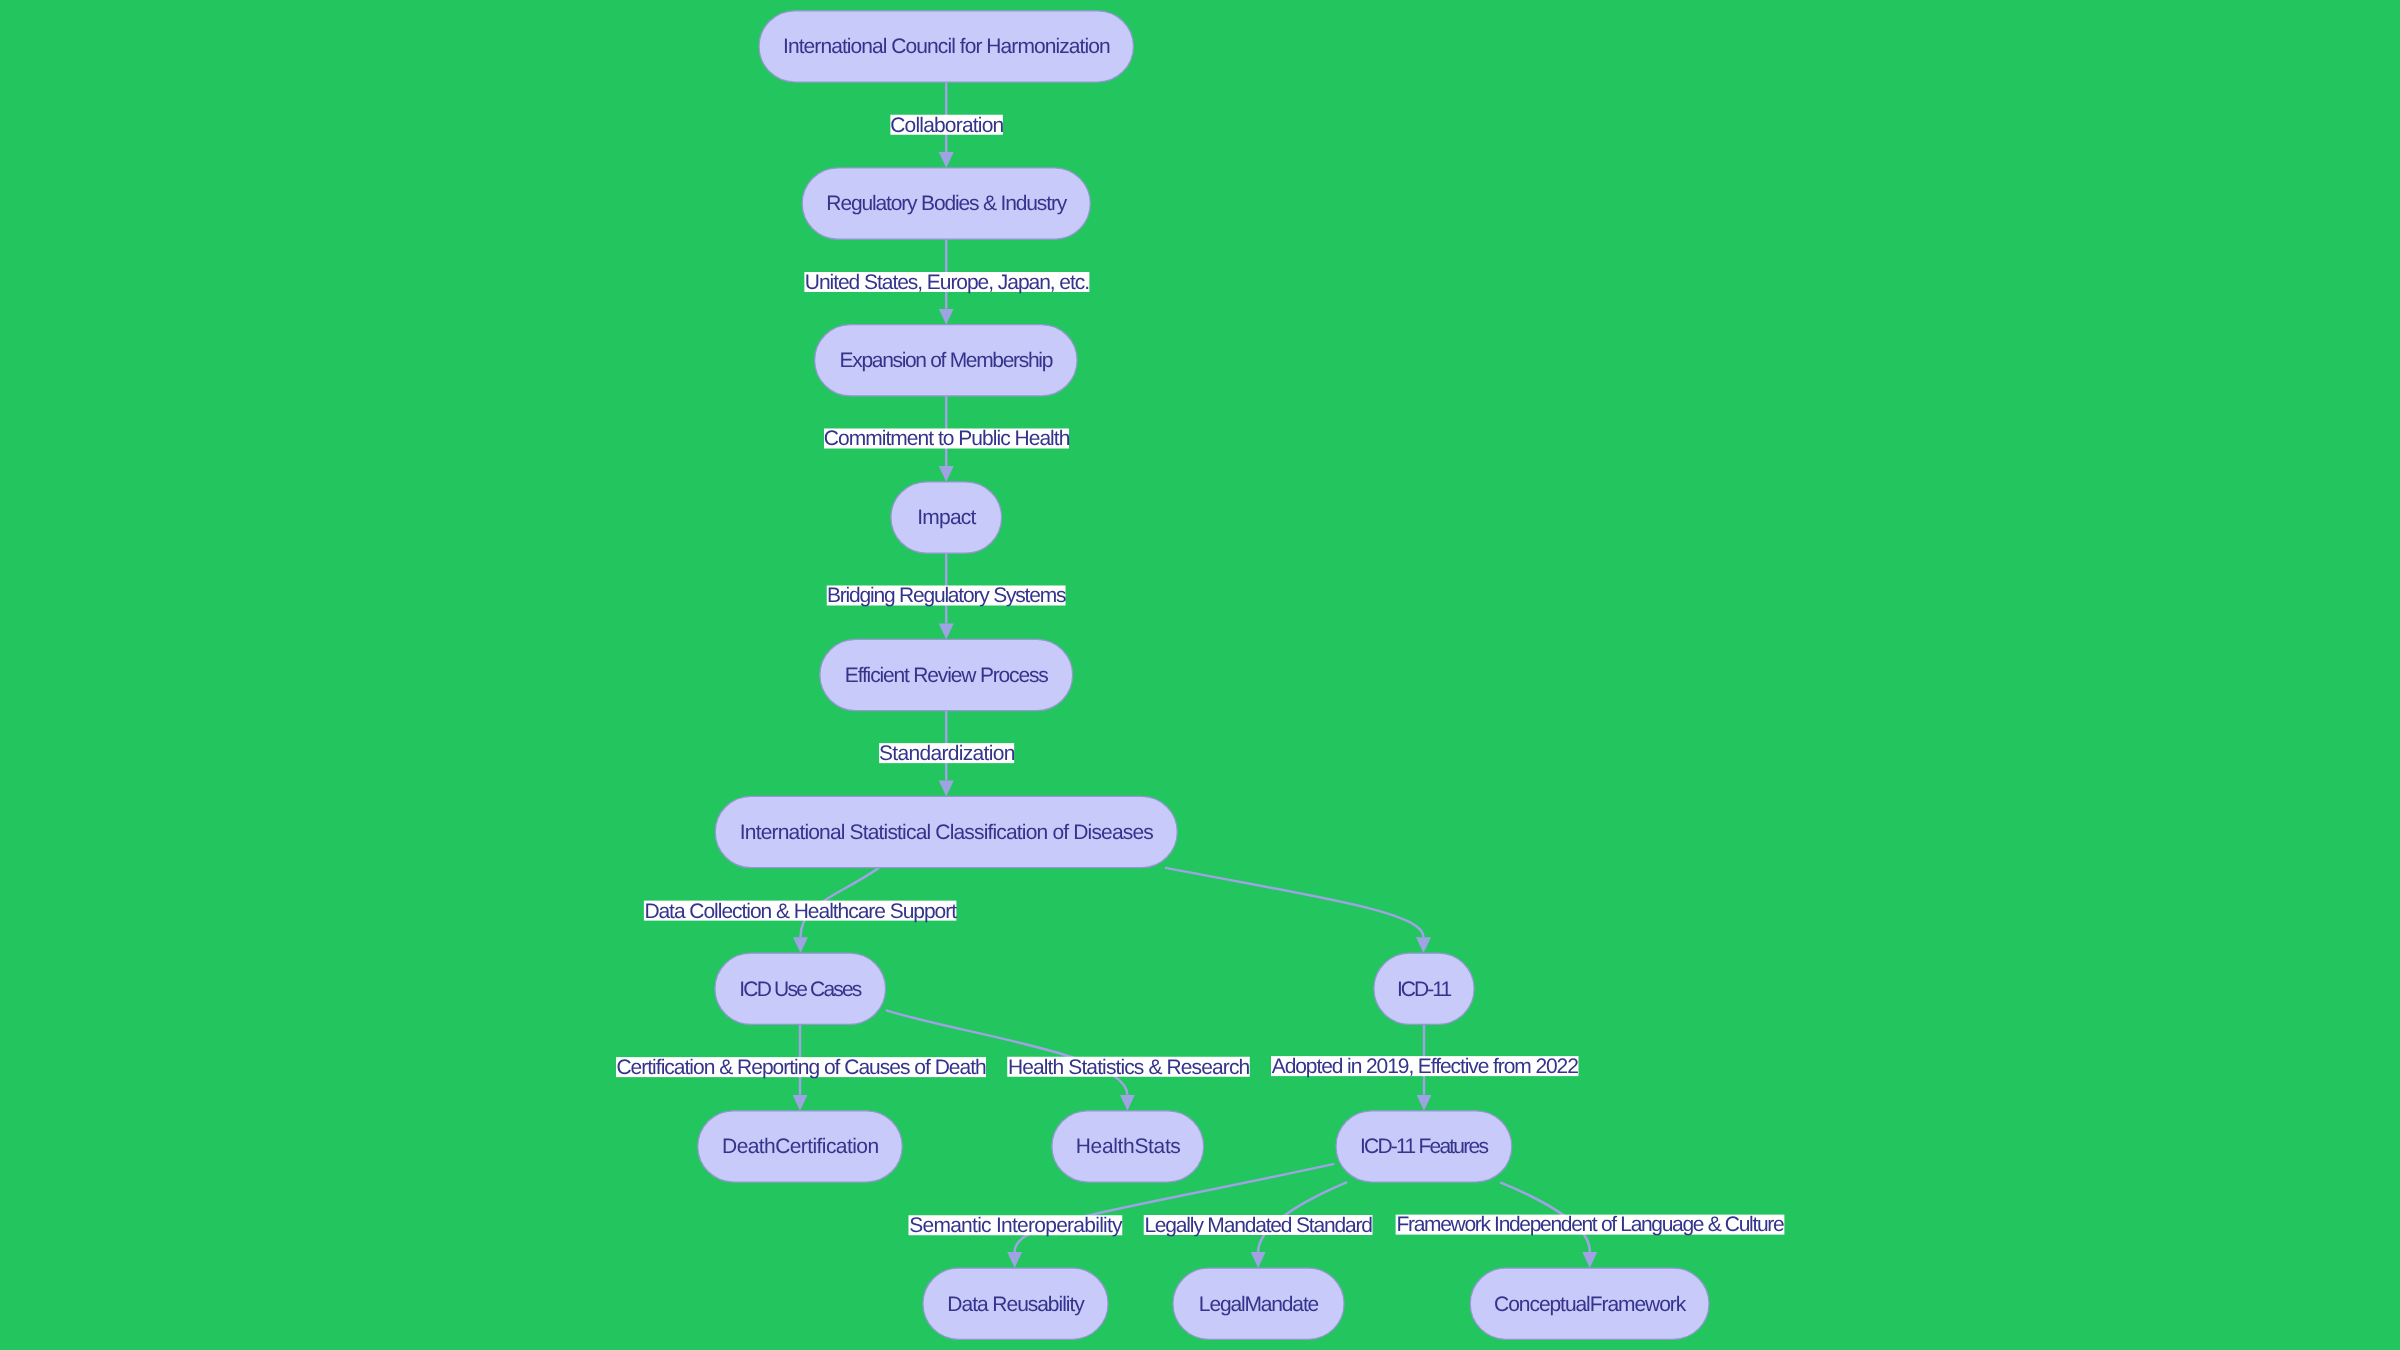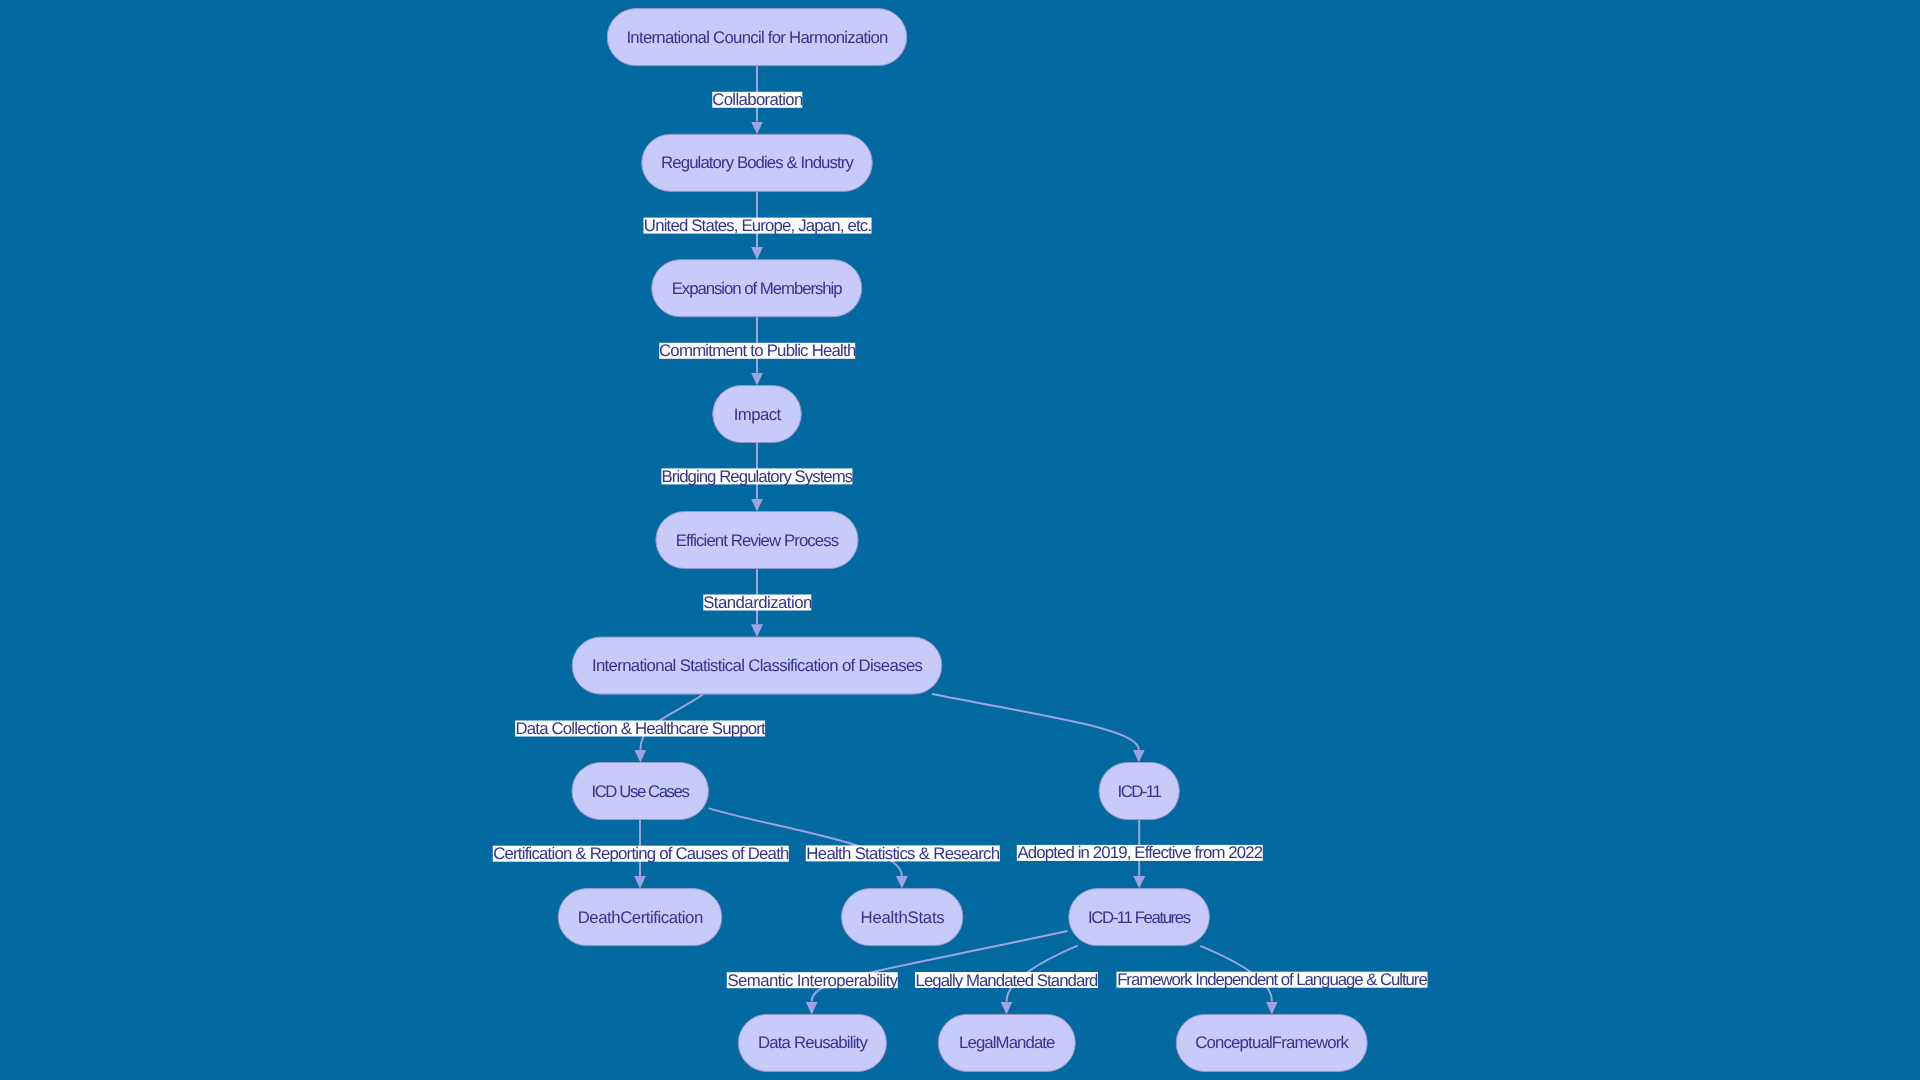--- a/index.html
+++ b/index.html
@@ -1,20 +1,20 @@
 <!DOCTYPE html>
 <html><head>
 <meta charset="utf-8">
 <title>Flowchart</title>
 <style>
   html,body{margin:0;padding:0;background:#ffffff;}
   body{width:1920px;height:1080px;overflow:hidden;
        font-family:"Liberation Sans",sans-serif;
        -webkit-font-smoothing:antialiased;}
-  #stage{position:relative;width:1920px;height:1080px;background:#0369a1;}
+  #stage{position:relative;width:1920px;height:1080px;background:#22c55e;}
   #chart{position:absolute;left:0;top:0;width:1920px;height:1080px;display:block;
          transform:translateZ(0);will-change:transform;}
   svg text{-webkit-font-smoothing:antialiased;text-rendering:geometricPrecision;}
   .node-label{font-family:"Liberation Sans",sans-serif;font-size:16.8px;letter-spacing:-0.9px;
               text-anchor:middle;dominant-baseline:central;}
   .edge-path{fill:none;stroke-linecap:butt;stroke-linejoin:round;}
   .edge-label{font-family:"Liberation Sans",sans-serif;font-size:16.8px;letter-spacing:-0.9px;
               text-anchor:middle;dominant-baseline:central;}
 </style>
 </head>

